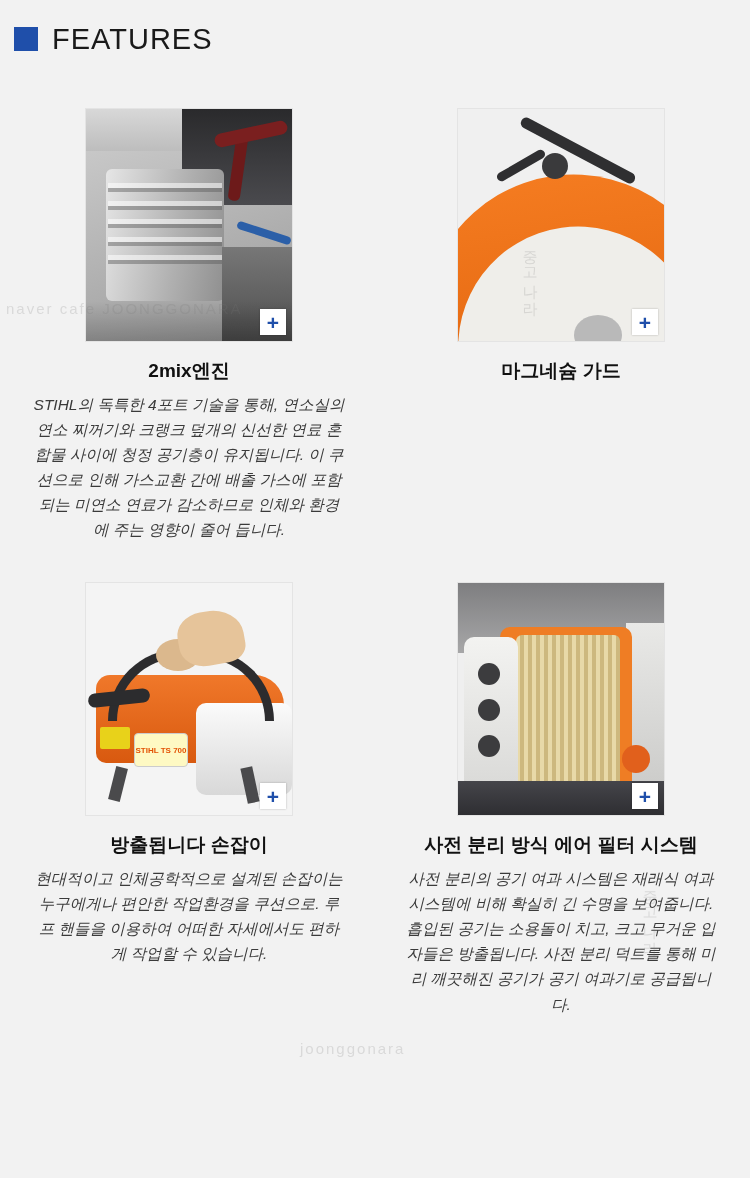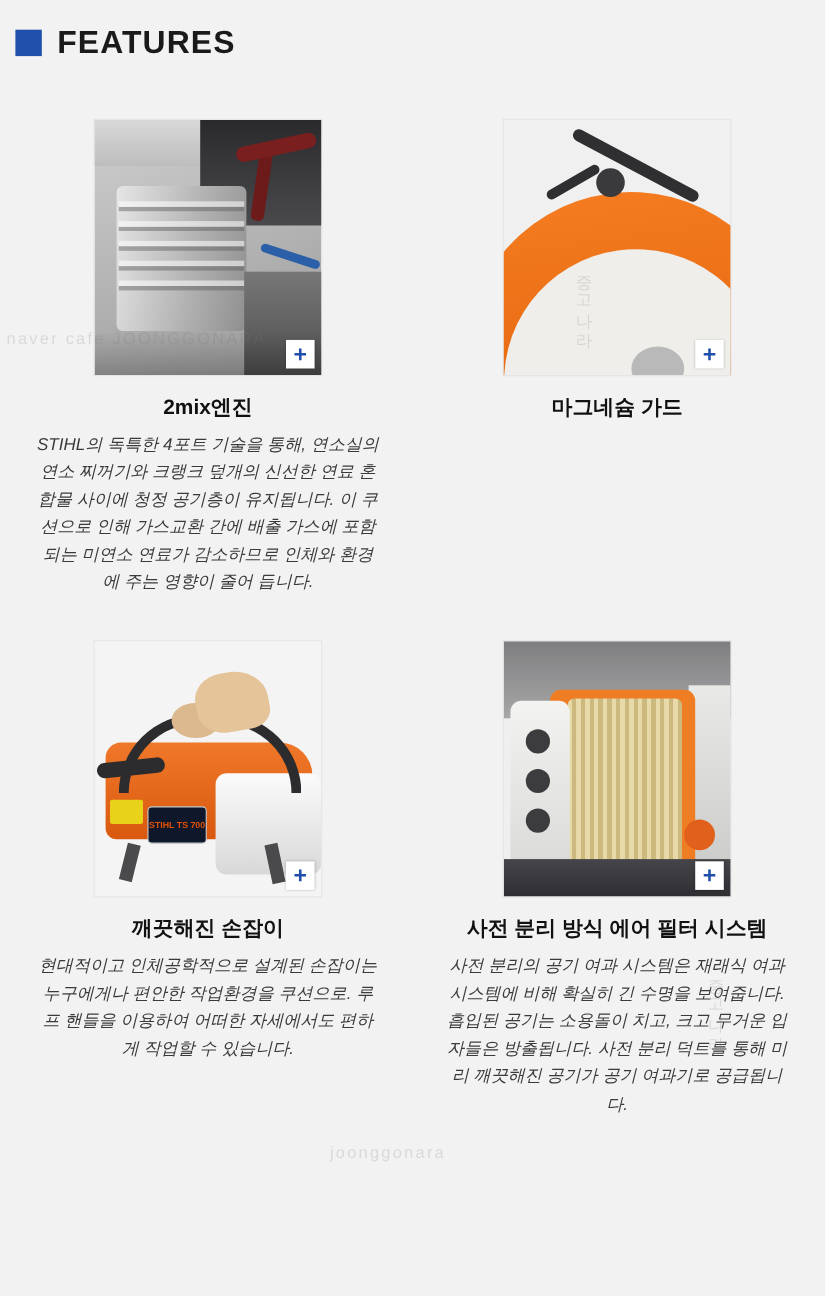--- a/index.html
+++ b/index.html
@@ -26,21 +26,21 @@
   }
   .header-marker {
     width: 24px;
     height: 24px;
     background: #1f4faa;
     margin-right: 14px;
     flex: 0 0 auto;
   }
   .header-title {
     font-size: 29px;
-    font-weight: bold;
+    font-weight: normal;
     letter-spacing: 1px;
     color: #1a1a1a;
     font-family: "Liberation Sans", sans-serif;
   }
 
   
   .grid {
     margin-top: 48px;
     display: grid;
     grid-template-columns: 1fr 1fr;
@@ -196,21 +196,21 @@
     position: absolute; left: 92px; top: 28px; width: 66px; height: 54px;
     background: #e6c49a; border-radius: 40% 50% 30% 40%;
     transform: rotate(-10deg);
   }
   .p3 .hand2 {
     position: absolute; left: 70px; top: 56px; width: 44px; height: 32px;
     background: #dbb88d; border-radius: 50%;
   }
   .p3 .badge {
     position: absolute; left: 48px; top: 150px; width: 54px; height: 34px;
-    background: #0f172a; border-radius: 4px; border: 1px solid #ccc;
+    background: #fef9c3; border-radius: 4px; border: 1px solid #ccc;
     display:flex; align-items:center; justify-content:center;
     font-size: 8px; color:#e35205; font-weight:bold;
   }
   .p3 .label-y {
     position: absolute; left: 14px; top: 144px; width: 30px; height: 22px;
     background: #e8d21a; border-radius: 2px;
   }
   .p3 .leg1 {
     position: absolute; left: 26px; bottom: 14px; width: 12px; height: 34px;
     background: #4a4a4c; transform: rotate(14deg);
@@ -329,21 +329,21 @@
       <div class="loop"></div>
       <div class="grip"></div>
       <div class="hand2"></div>
       <div class="hand"></div>
       <div class="label-y"></div>
       <div class="badge">STIHL TS 700</div>
       <div class="leg1"></div>
       <div class="leg2"></div>
       <div class="plus-badge">+</div>
     </div>
-    <div class="cell-title">깨끗해진 손잡이</div>
+    <div class="cell-title">방출됩니다 손잡이</div>
     <div class="cell-body">현대적이고 인체공학적으로 설계된 손잡이는 누구에게나 편안한 작업환경을 쿠션으로. 루프 핸들을 이용하여 어떠한 자세에서도 편하게 작업할 수 있습니다.</div>
   </div>
 
   <div class="cell">
     <div class="photo p4">
       <div class="bg-dark"></div>
       <div class="right-body"></div>
       <div class="orange-frame"></div>
       <div class="filter"></div>
       <div class="wmask"></div>

